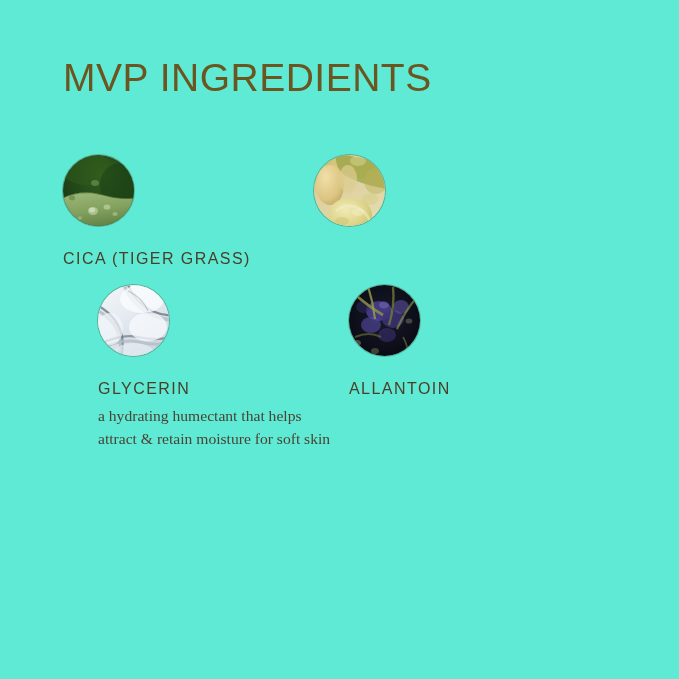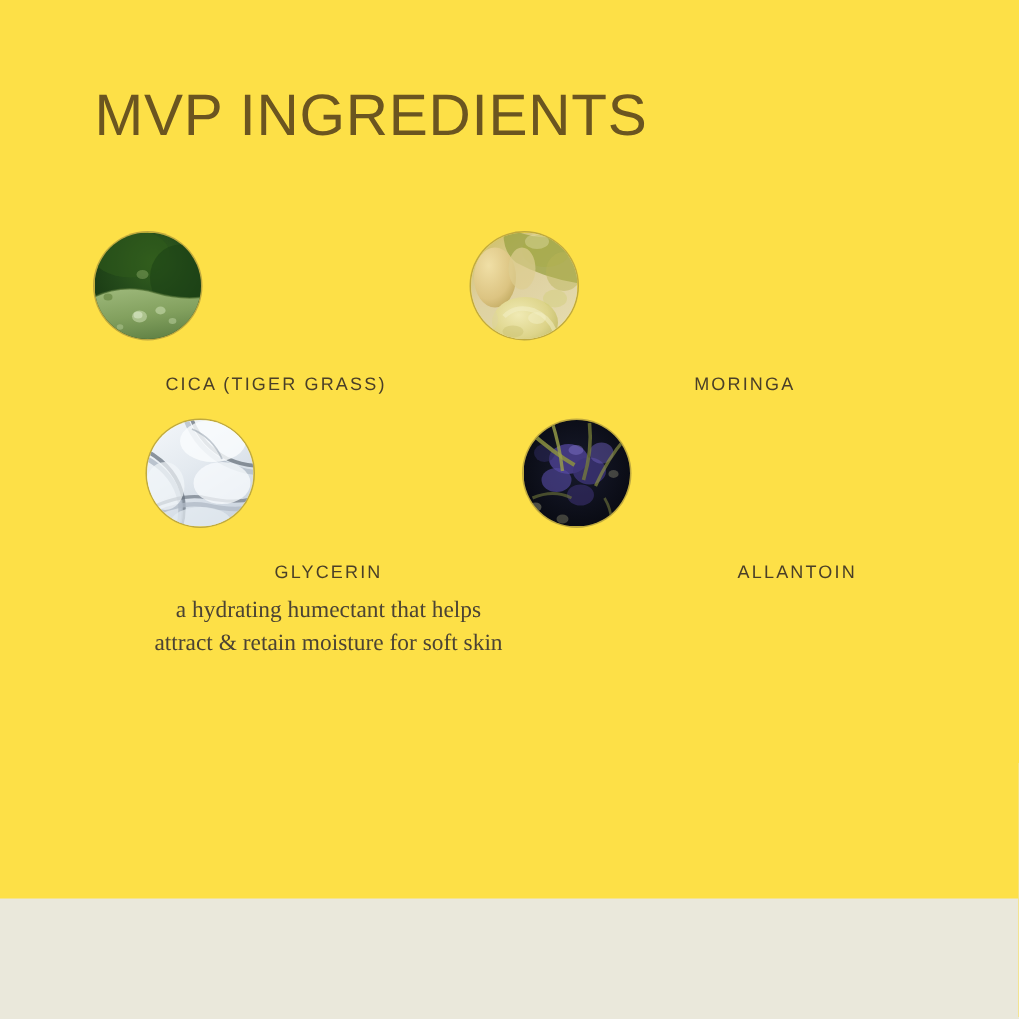--- a/index.html
+++ b/index.html
@@ -9,24 +9,23 @@
   body {
     width: 679px;
     height: 679px;
     background: #eae8db;
     font-family: "Liberation Sans", sans-serif;
     overflow: hidden;
   }
   .page {
     position: relative;
     width: 679px;
-    height: 599px;
-    background: #fde047;
+    height: 679px;
+    background: #5eead4;
     box-sizing: border-box;
-    text-align: center;
   }
   .page-title {
     position: absolute;
     left: 63px;
     top: 57px;
     font-family: "Liberation Sans", sans-serif;
     font-size: 39px;
     font-weight: 400;
     letter-spacing: 0.5px;
     color: #6b5520;
@@ -67,21 +66,21 @@
     box-shadow: 0 0 0 1px rgba(90,80,50,0.38);
   }
   .swatch svg {
     display: block;
     width: 71px;
     height: 71px;
   }
   .item-name {
     margin-top: 23px;
     font-family: "Liberation Sans", sans-serif;
-    font-size: 12px;
+    font-size: 16px;
     letter-spacing: 1.45px;
     color: #4a3f28;
     text-transform: uppercase;
     white-space: nowrap;
     line-height: 1.2;
   }
   .item-desc {
     margin-top: 7px;
     font-family: "Liberation Serif", serif;
     font-size: 15.6px;
@@ -164,21 +163,20 @@
             <ellipse cx="34" cy="24" rx="9" ry="14" fill="#ddcd90" opacity="0.7"></ellipse>
             <ellipse cx="36" cy="60" rx="22" ry="17" fill="url(#morBall)"></ellipse>
             <path d="M 22 56 Q 30 48 42 52 Q 52 56 56 66" fill="none" stroke="#f3eec4" stroke-width="3" opacity="0.55"></path>
             <ellipse cx="44" cy="57" rx="6" ry="4" fill="#f4efc6" opacity="0.5"></ellipse>
             <ellipse cx="28" cy="66" rx="7" ry="4" fill="#c9c271" opacity="0.45"></ellipse>
             <ellipse cx="56" cy="44" rx="8" ry="6" fill="#cfcc74" opacity="0.4"></ellipse>
             <ellipse cx="10" cy="58" rx="8" ry="9" fill="#ddd4a2" opacity="0.5"></ellipse>
             <ellipse cx="44" cy="6" rx="8" ry="5" fill="#e6e0ad" opacity="0.4"></ellipse>
           </svg>
         </div>
-        <div class="item-name">MORINGA</div>
       </div>
 
     </div>
 
     <div class="row row-bottom">
 
       <div class="cell cell-left">
         <div class="swatch">
           <svg viewBox="0 0 71 71" xmlns="http://www.w3.org/2000/svg">
             <defs>

